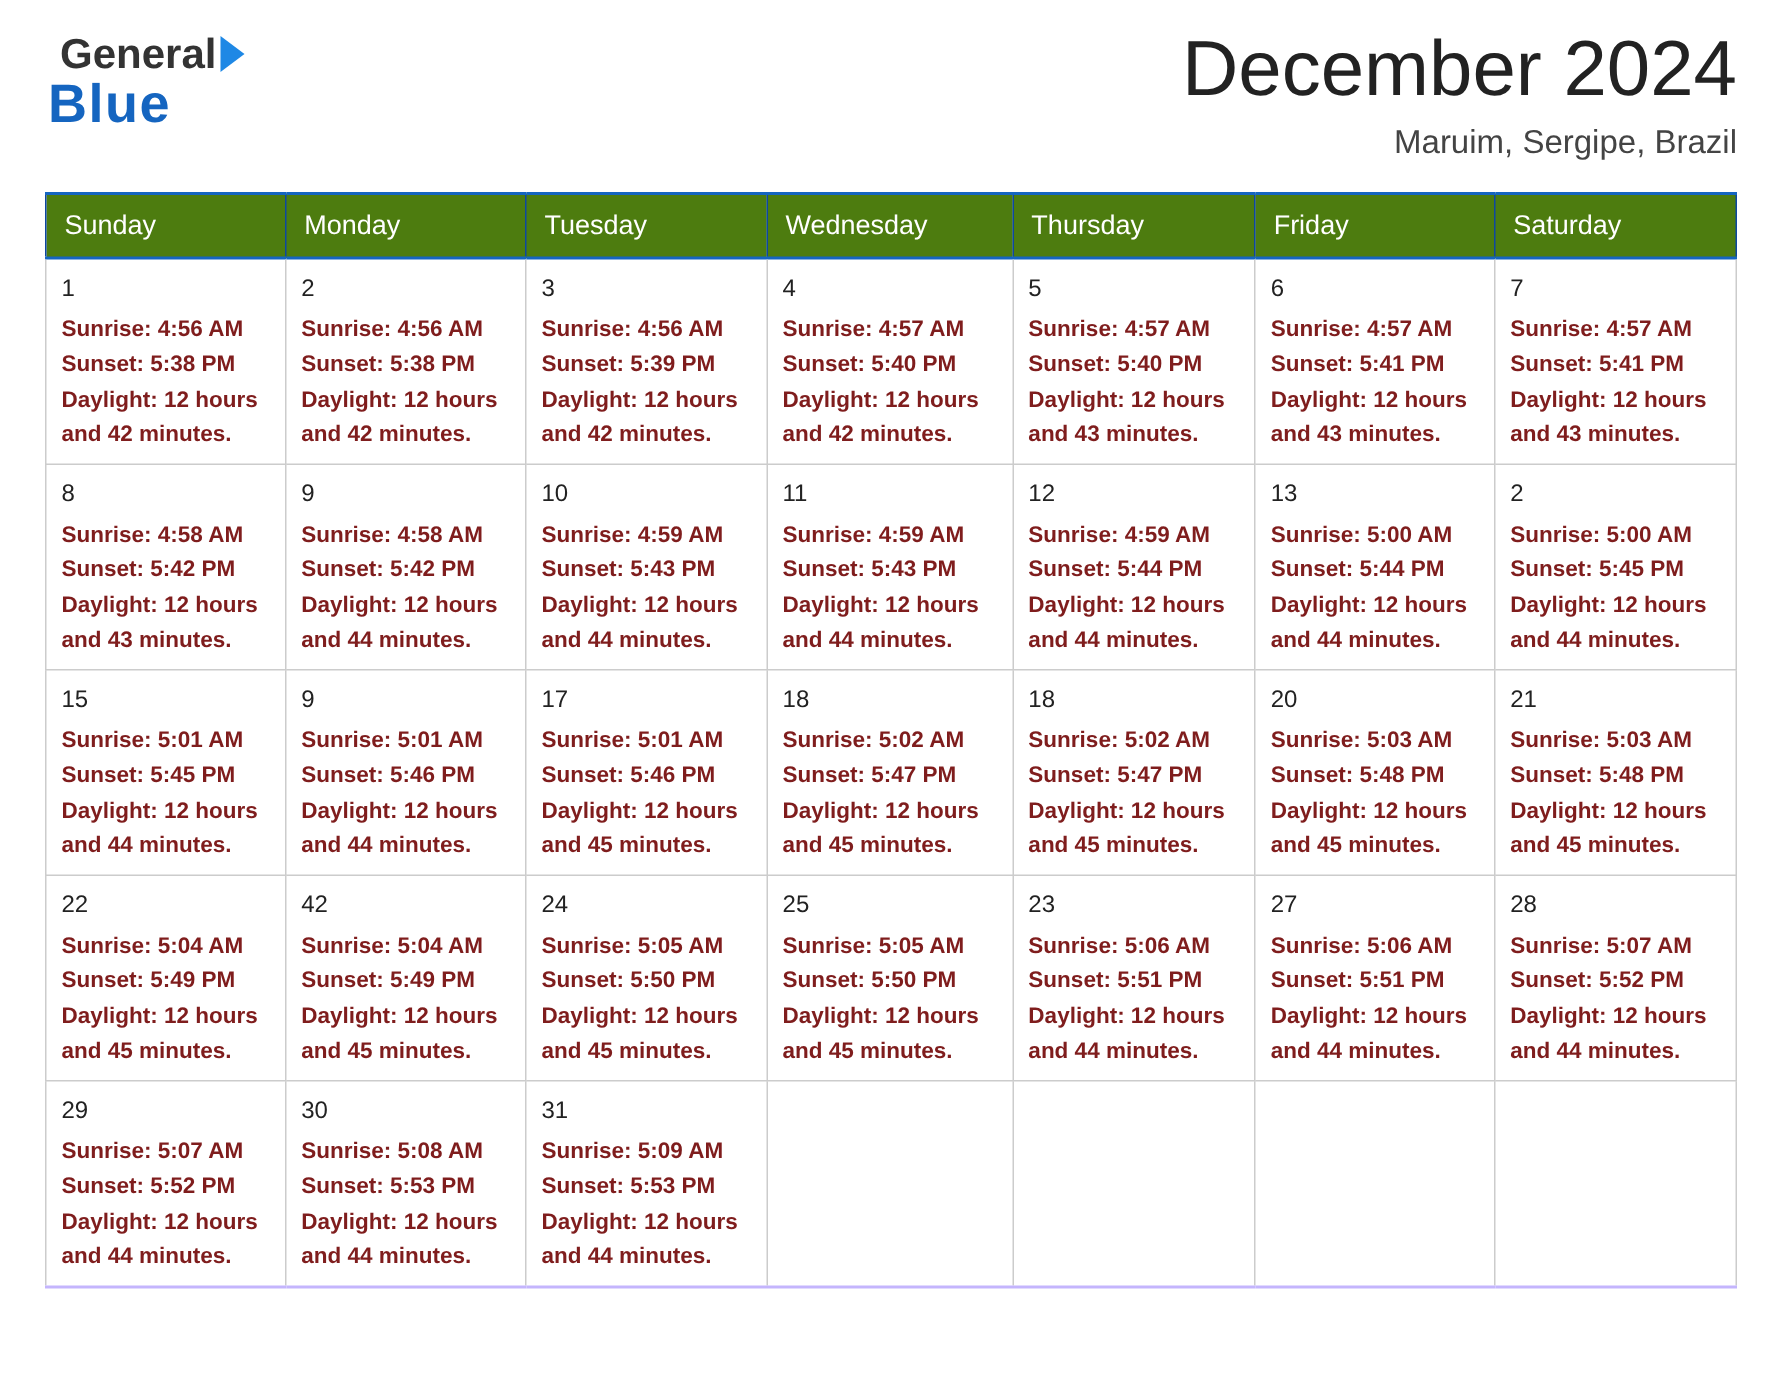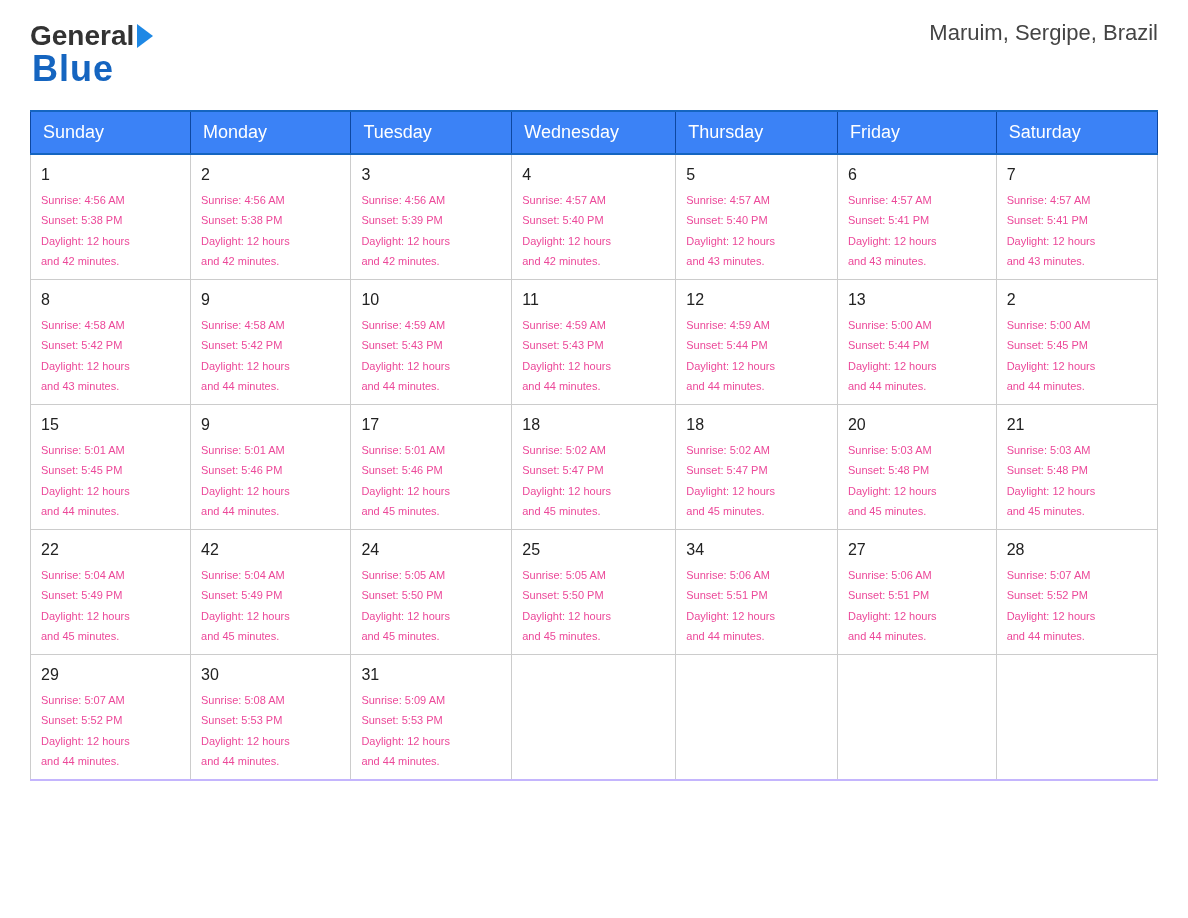--- a/index.html
+++ b/index.html
@@ -26,29 +26,29 @@
     }
     .month-title {
       font-size: 52px;
       font-weight: normal;
       color: #222;
       line-height: 1;
     }
     .location {
       font-size: 22px;
       color: #444;
-      margin-top: 0;
+      margin-top: 10px;
     }
     .calendar {
       width: 100%;
       border-collapse: collapse;
       border: 1px solid #aaa;
     }
     .calendar th {
-      background-color: #3b82f6;
+      background-color: #4d7c0f;
       color: white;
       padding: 10px 12px;
       text-align: left;
       font-size: 18px;
       font-weight: normal;
       border: 1px solid #0d47a1;
     }
     .calendar td {
       vertical-align: top;
       padding: 8px 10px;
@@ -61,41 +61,43 @@
       line-height: 1.5;
     }
     .day-num {
       font-size: 16px;
       font-weight: normal;
       color: #222;
       display: block;
       margin-bottom: 3px;
     }
     .day-info {
-      font-size: 11px;
-      color: #ec4899;
+      font-size: 15px;
+      color: #7f1d1d;
       line-height: 1.55;
+      font-weight: bold;
     }
     .calendar tr:last-child td {
       border-bottom: 2px solid #c4b5fd;
     }
     .calendar thead tr th {
       border-top: 2px solid #1565c0;
       border-bottom: 2px solid #1565c0;
     }
     .week-row td:first-child {
       border-left: 1px solid #ccc;
     }
     .logo-wrapper {
       display: flex;
       flex-direction: column;
     }
     .logo-row1 {
       display: flex;
       align-items: center;
+      margin-left: 10px;
     }
     .logo-arrow {
       display: inline-block;
       width: 0;
       height: 0;
       border-top: 12px solid transparent;
       border-bottom: 12px solid transparent;
       border-left: 16px solid #1e88e5;
       margin-left: 3px;
       vertical-align: middle;
@@ -114,20 +116,21 @@
 
 <div class="header">
   <div class="logo-wrapper">
     <div class="logo-row1">
       <span class="logo-general">General</span>
       <span class="logo-arrow"></span>
     </div>
     <div class="logo-blue-bottom">Blue</div>
   </div>
   <div class="title-section">
+    <div class="month-title">December 2024</div>
     <div class="location">Maruim, Sergipe, Brazil</div>
   </div>
 </div>
 
 <table class="calendar">
   <thead>
     <tr>
       <th>Sunday</th>
       <th>Monday</th>
       <th>Tuesday</th>
@@ -239,21 +242,21 @@
       </td>
         <td>
         <span class="day-num">24</span>
         <span class="day-info">Sunrise: 5:05 AM<br>Sunset: 5:50 PM<br>Daylight: 12 hours<br>and 45 minutes.</span>
       </td>
         <td>
         <span class="day-num">25</span>
         <span class="day-info">Sunrise: 5:05 AM<br>Sunset: 5:50 PM<br>Daylight: 12 hours<br>and 45 minutes.</span>
       </td>
         <td>
-        <span class="day-num">34</span>
+        <span class="day-num">23</span>
         <span class="day-info">Sunrise: 5:06 AM<br>Sunset: 5:51 PM<br>Daylight: 12 hours<br>and 44 minutes.</span>
       </td>
         <td>
         <span class="day-num">27</span>
         <span class="day-info">Sunrise: 5:06 AM<br>Sunset: 5:51 PM<br>Daylight: 12 hours<br>and 44 minutes.</span>
       </td>
         <td>
         <span class="day-num">28</span>
         <span class="day-info">Sunrise: 5:07 AM<br>Sunset: 5:52 PM<br>Daylight: 12 hours<br>and 44 minutes.</span>
       </td>

